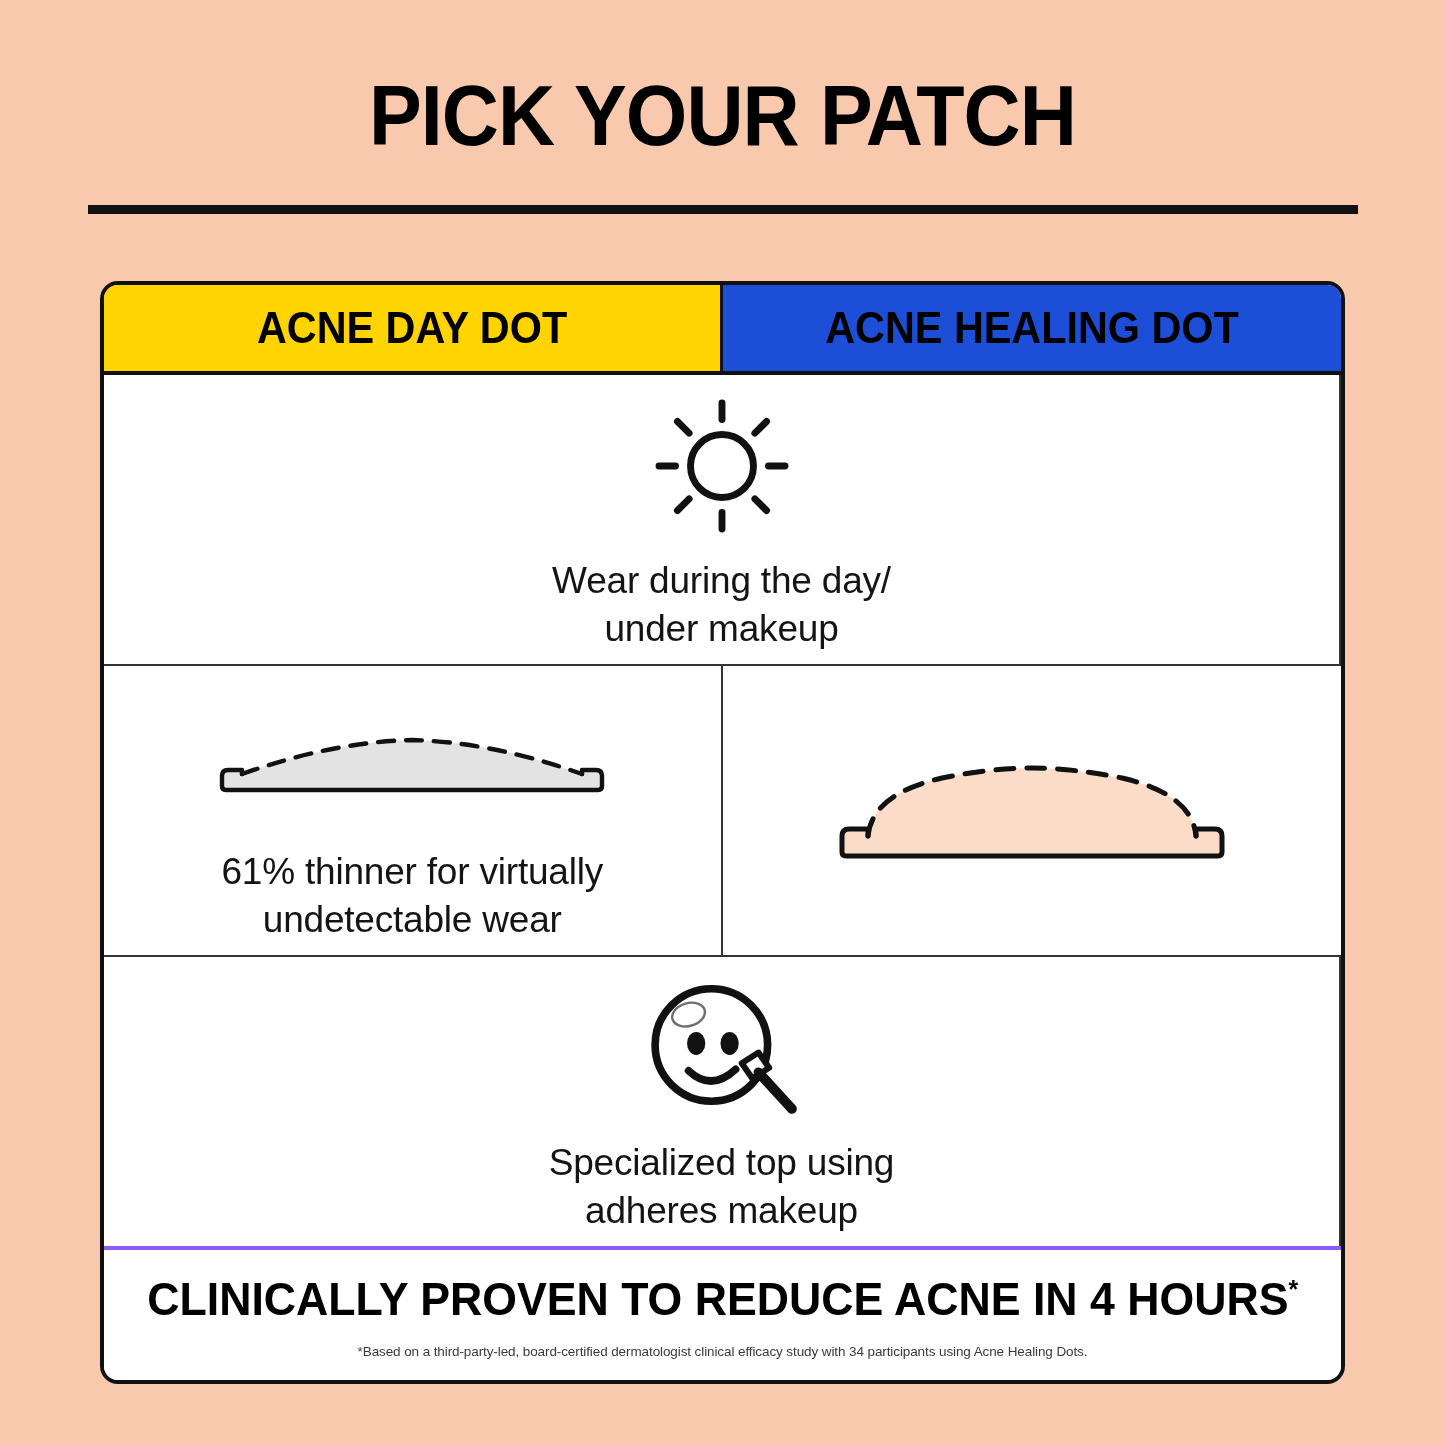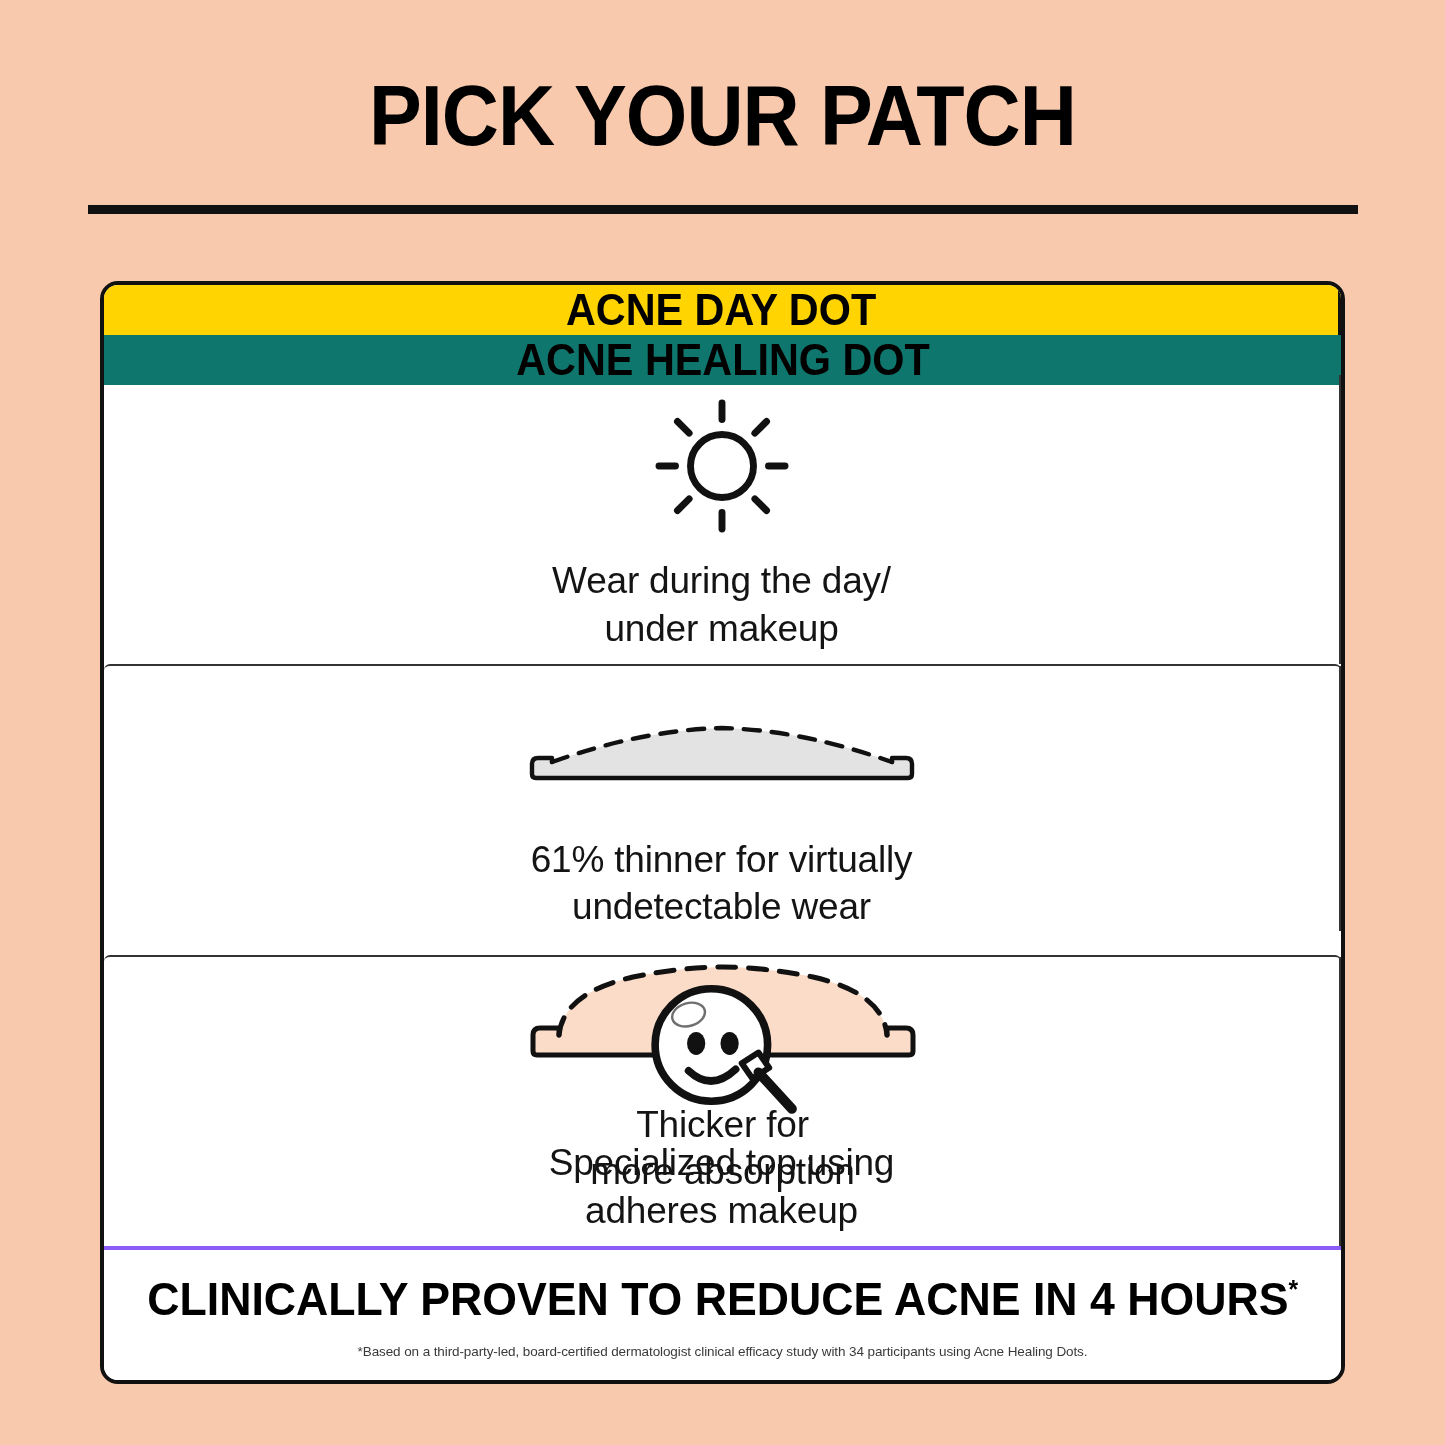--- a/index.html
+++ b/index.html
@@ -63,35 +63,33 @@
   }
 
   .grid {
     flex: 1 1 auto;
     display: flex;
     flex-direction: column;
   }
 
   .row {
     display: flex;
-    flex-direction: column;
   }
 
   .row.header-row {
     height: 86px;
     border-bottom: 4px solid #111111;
   }
 
   .row.body-row {
     height: 289px;
   }
 
   .row.body-row + .row.body-row {
     border-top: 2px solid #333333;
-    border-radius: 6px;
   }
 
   .cell {
     flex: 1 1 50%;
     box-sizing: border-box;
     display: flex;
     flex-direction: column;
     align-items: center;
     justify-content: center;
     position: relative;
@@ -100,21 +98,21 @@
   .cell.left {
     border-right: 2px solid #333333;
   }
 
   .row.header-row .cell.left {
     background: #FFD400;
     border-right: 3px solid #111111;
   }
 
   .row.header-row .cell.right {
-    background: #0f766e;
+    background: #1d4ed8;
   }
 
   .col-head {
     font-family: "Liberation Sans Narrow", "Liberation Sans", sans-serif;
     font-weight: 700;
     font-size: 44px;
     letter-spacing: 0px;
     color: #000000;
     transform: scaleX(0.94);
     white-space: nowrap;
@@ -229,22 +227,20 @@
 undetectable wear</div>
         </div>
         <div class="cell right">
           <div class="cell-icon">
             <svg width="400" height="110" viewBox="0 0 400 110" aria-hidden="true">
               <path d="M10 96 L10 80 Q10 73 17 73 L36 73 L36 80 Q40 38 110 22 Q160 12 200 12 Q240 12 290 22 Q360 38 364 80 L364 73 L383 73 Q390 73 390 80 L390 96 Q390 100 386 100 L14 100 Q10 100 10 96 Z" fill="#FBDCC8" stroke="none"></path>
               <path d="M36 80 Q40 38 110 22 Q160 12 200 12 Q240 12 290 22 Q360 38 364 80" fill="none" stroke="#111111" stroke-width="5" stroke-linecap="round" stroke-dasharray="18 13"></path>
               <path d="M36 80 L36 73 L17 73 Q10 73 10 80 L10 96 Q10 100 14 100 L386 100 Q390 100 390 96 L390 80 Q390 73 383 73 L364 73 L364 80" fill="none" stroke="#111111" stroke-width="5" stroke-linejoin="round" stroke-linecap="round"></path>
             </svg>
           </div>
-          <div class="cell-text">Thicker for
-more absorption</div>
         </div>
       </div>
 
       <div class="row body-row">
         <div class="cell left">
           <div class="cell-icon">
             <svg width="172" height="152" viewBox="0 0 110 100" aria-hidden="true">
               <circle cx="48" cy="48" r="37" fill="#FFFFFF" stroke="#111111" stroke-width="5"></circle>
               <ellipse cx="33" cy="28" rx="11" ry="7.5" transform="rotate(-16 33 28)" fill="#FFFFFF" stroke="#6f6f6f" stroke-width="1.6"></ellipse>
               <ellipse cx="38" cy="47" rx="6" ry="7.6" fill="#111111"></ellipse>

